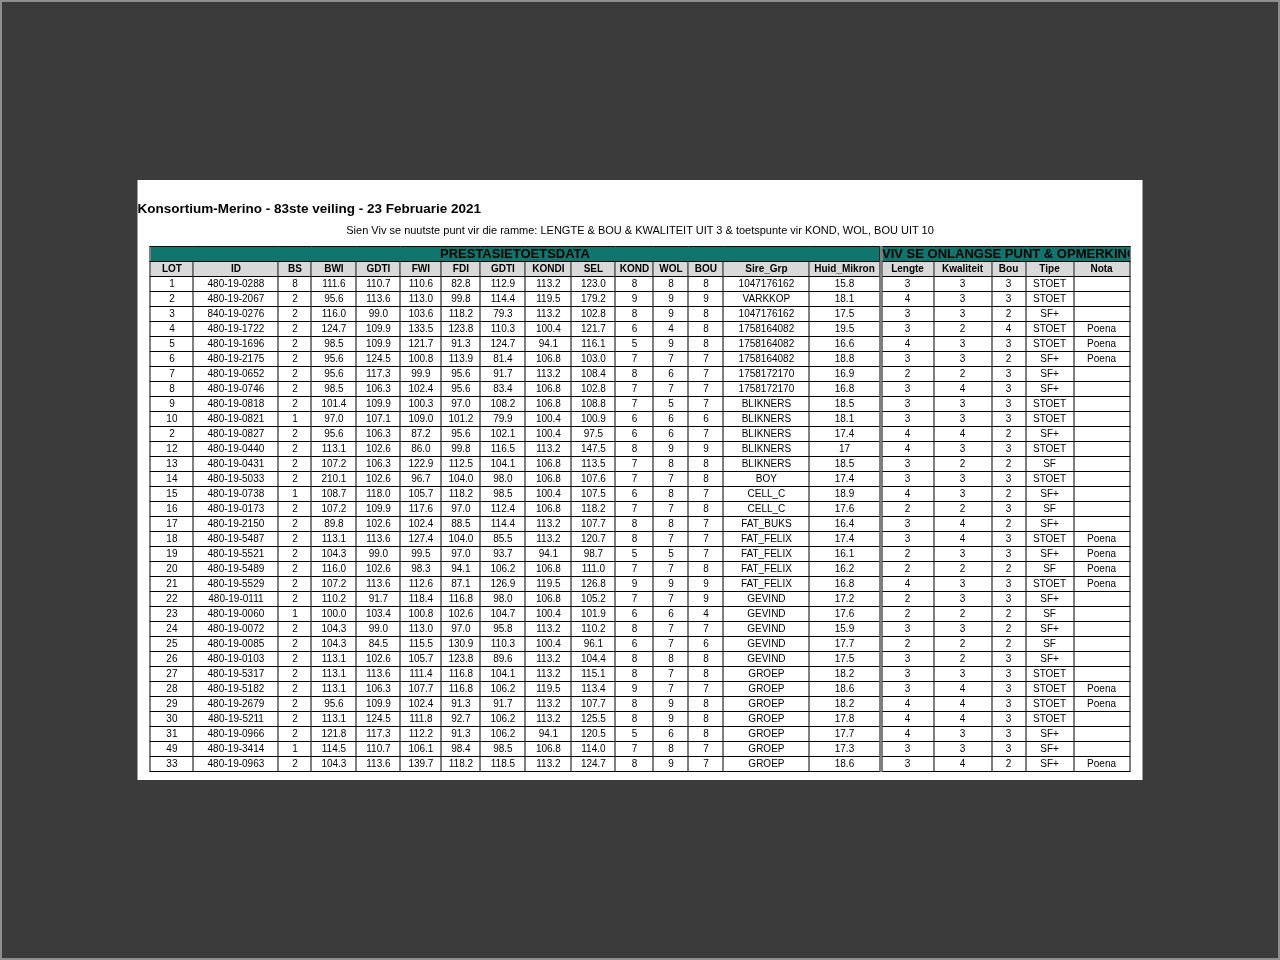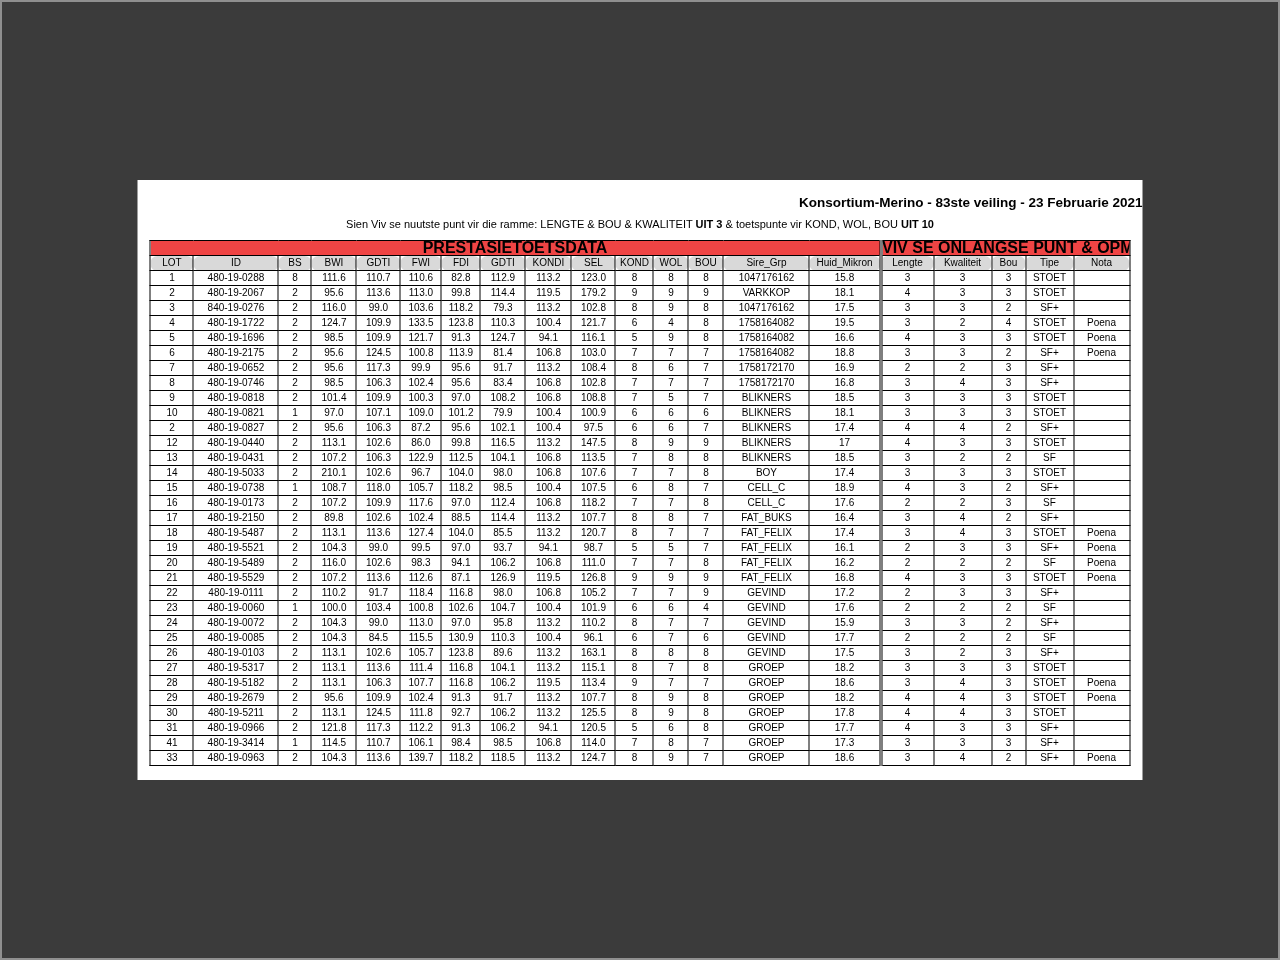--- a/index.html
+++ b/index.html
@@ -26,63 +26,62 @@
     position: absolute;
     left: 50%;
     transform: translateX(-50%);
     top: 180px;
     width: 1005px;
     height: 600px;
     background: #ffffff;
     box-sizing: border-box;
   }
   .page-title {
-    padding-top: 15px;
-    text-align: right;
+    padding-top: 21px;
+    text-align: left;
     font-size: 13.5px;
     font-weight: bold;
     line-height: 15px;
   }
   .page-subtitle {
     margin-top: 8px;
     text-align: center;
     font-size: 11px;
     line-height: 13px;
   }
   .page-subtitle .bold {
-    font-weight: bold;
+    font-weight: normal;
   }
   table.data-table {
     border-collapse: collapse;
     table-layout: fixed;
     width: 979px;
     margin: 9px auto 0 auto;
     font-size: 10px;
   }
   table.data-table th,
   table.data-table td {
     border: 1px solid #000;
     text-align: center;
     vertical-align: middle;
     padding: 0;
     height: 14px;
     line-height: 14px;
     overflow: hidden;
     white-space: nowrap;
   }
   table.data-table .group-th {
-    background: #ef4444;
+    background: #0f766e;
     font-weight: bold;
-    font-size: 16px;
+    font-size: 13px;
   }
   table.data-table .col-th {
     background: #d9d9d9;
-    font-weight: normal;
+    font-weight: bold;
     font-size: 10px;
-    border-radius: 7px;
   }
   table.data-table .section2 {
     border-left: 3px double #000;
   }
   table.data-table td {
     background: #ffffff;
   }
 </style>
 </head>
 <body>
@@ -699,21 +698,21 @@
         <tr>
           <td>26</td>
           <td>480-19-0103</td>
           <td>2</td>
           <td>113.1</td>
           <td>102.6</td>
           <td>105.7</td>
           <td>123.8</td>
           <td>89.6</td>
           <td>113.2</td>
-          <td>163.1</td>
+          <td>104.4</td>
           <td>8</td>
           <td>8</td>
           <td>8</td>
           <td>GEVIND</td>
           <td>17.5</td>
           <td class="section2">3</td>
           <td>2</td>
           <td>3</td>
           <td>SF+</td>
           <td></td>
@@ -822,21 +821,21 @@
           <td>8</td>
           <td>GROEP</td>
           <td>17.7</td>
           <td class="section2">4</td>
           <td>3</td>
           <td>3</td>
           <td>SF+</td>
           <td></td>
         </tr>
         <tr>
-          <td>41</td>
+          <td>49</td>
           <td>480-19-3414</td>
           <td>1</td>
           <td>114.5</td>
           <td>110.7</td>
           <td>106.1</td>
           <td>98.4</td>
           <td>98.5</td>
           <td>106.8</td>
           <td>114.0</td>
           <td>7</td>

